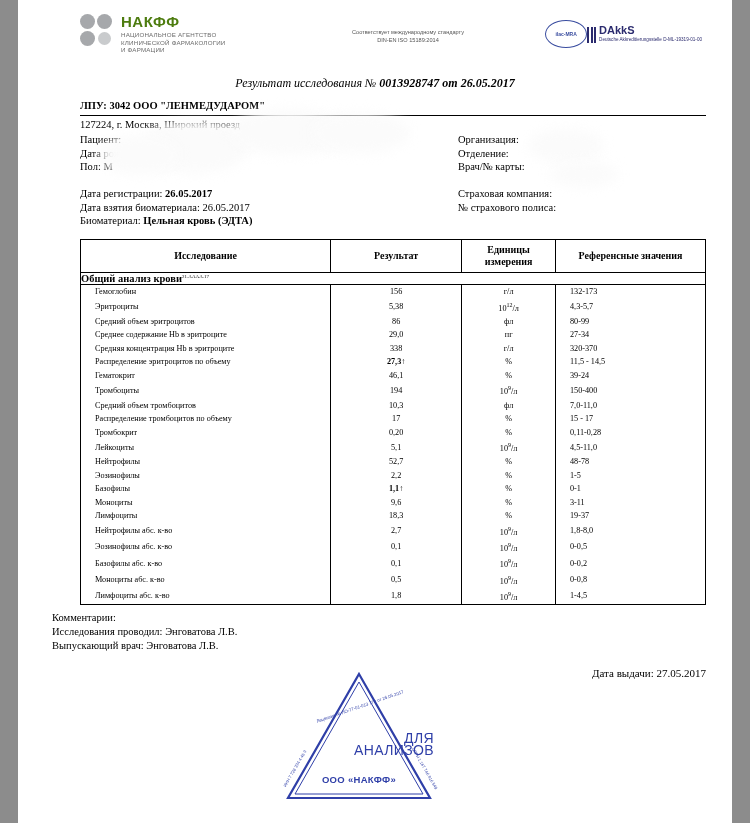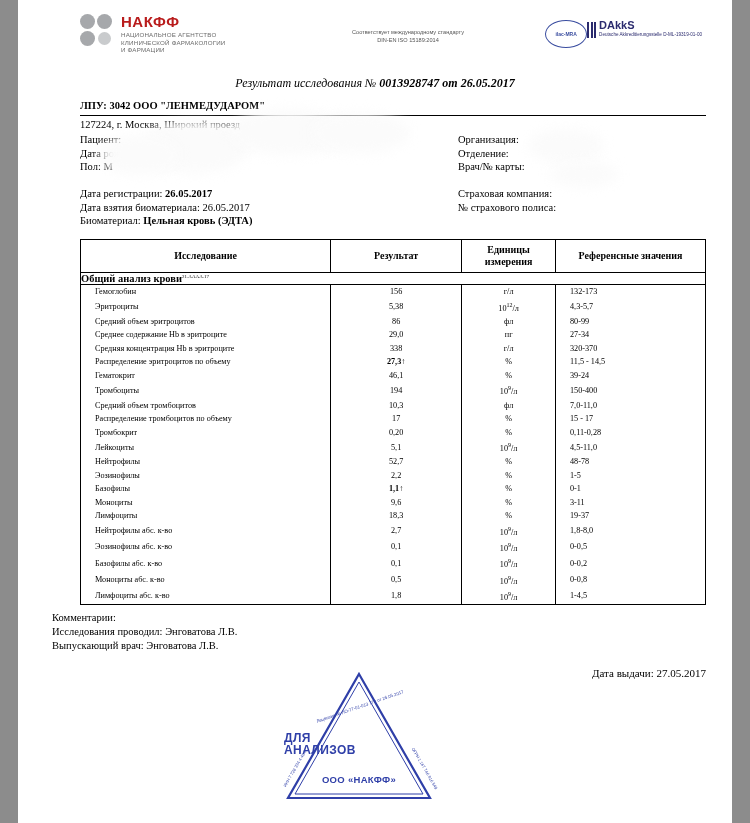--- a/index.html
+++ b/index.html
@@ -55,21 +55,21 @@
   }
   .logo-mark .c1 { width: 15px; height: 15px; left: 0px;  top: 0px; }
   .logo-mark .c2 { width: 15px; height: 15px; left: 17px; top: 0px; }
   .logo-mark .c3 { width: 15px; height: 15px; left: 0px;  top: 17px; }
   .logo-mark .c4 { width: 13px; height: 13px; left: 18px; top: 18px; background:#c9cbcd; }
   .logo-text-big {
     font-family: "Liberation Sans", sans-serif;
     font-weight: bold;
     font-size: 15px;
     letter-spacing: 0.5px;
-    color: #b91c1c;
+    color: #4d7c0f;
     line-height: 15px;
   }
   .logo-text-small {
     font-family: "Liberation Sans", sans-serif;
     font-size: 6.2px;
     color: #6b6b6b;
     line-height: 7.6px;
     margin-top: 2px;
     letter-spacing: 0.2px;
   }
@@ -82,20 +82,21 @@
     color: #555;
     line-height: 8px;
     text-align: center;
     width: 120px;
   }
   .cert-block {
     position: absolute;
     right: 30px;
     top: 10px;
     display: flex;
+    align-items: center;
   }
   .oval-badge {
     width: 40px;
     height: 26px;
     border-radius: 50%;
     border: 1.2px solid #3b4ea0;
     display: flex;
     align-items: center;
     justify-content: center;
     font-family: "Liberation Sans", sans-serif;
@@ -242,25 +243,25 @@
     top: 660px;
     width: 150px;
     height: 132px;
   }
   .stamp svg { display: block; }
   .stamp-txt {
     position: absolute;
     left: 0;
     top: 62px;
     width: 150px;
-    text-align: left;
+    text-align: right;
     color: #2f3fa8;
     font-family: "Liberation Sans", sans-serif;
-    font-weight: bold;
-    font-size: 12px;
+    font-weight: normal;
+    font-size: 14px;
     line-height: 12px;
     letter-spacing: 0.4px;
   }
   .stamp-org {
     position: absolute;
     left: 0;
     top: 104px;
     width: 150px;
     text-align: center;
     color: #2f3fa8;

